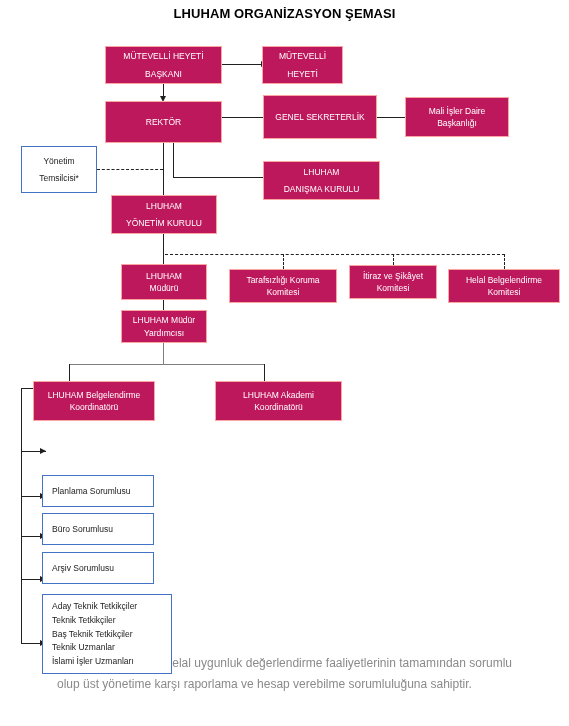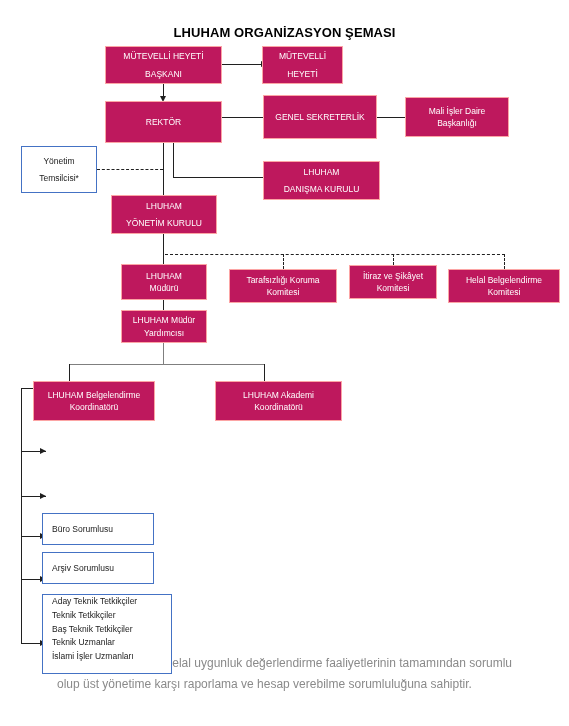--- a/index.html
+++ b/index.html
@@ -16,21 +16,21 @@
   }
   #chart-root {
     position: absolute;
     left: 0; top: 0;
     width: 569px;
     height: 726px;
   }
   .title {
     position: absolute;
     left: 0;
-    top: 25px;
+    top: 6px;
     width: 569px;
     text-align: center;
     font-size: 13px;
     font-weight: bold;
     color: #000000;
     letter-spacing: 0.1px;
   }
   .node {
     position: absolute;
     box-sizing: border-box;
@@ -56,20 +56,21 @@
   }
   .node .line2 { display: block; }
   .node.spaced .line1 { margin-bottom: 5px; }
   .node.leftalign {
     align-items: flex-start;
     text-align: left;
     padding-left: 9px;
   }
   .node.leftalign.listbox {
     justify-content: flex-start;
+    padding-top: 5px;
     line-height: 1.62;
   }
   .connector {
     position: absolute;
     background: #202020;
     z-index: 1;
   }
   .connector.h { height: 1px; }
   .connector.v { width: 1px; }
   .connector.grey { background: #7f7f7f; }
@@ -235,20 +236,23 @@
     <span class="line1">LHUHAM Belgelendirme</span>
     <span class="line2">Koordinatörü</span>
   </div>
 
   <div class="node blue" style="left:215px; top:381px; width:127px; height:40px;">
     <span class="line1">LHUHAM Akademi</span>
     <span class="line2">Koordinatörü</span>
   </div>
 
 
+  <div class="node white leftalign" style="left:42px; top:475px; width:112px; height:32px;">
+    <span class="line1">Planlama Sorumlusu</span>
+  </div>
 
   <div class="node white leftalign" style="left:42px; top:513px; width:112px; height:32px;">
     <span class="line1">Büro Sorumlusu</span>
   </div>
 
   <div class="node white leftalign" style="left:42px; top:552px; width:112px; height:32px;">
     <span class="line1">Arşiv Sorumlusu</span>
   </div>
 
   <div class="node white leftalign listbox" style="left:42px; top:594px; width:130px; height:80px;">

